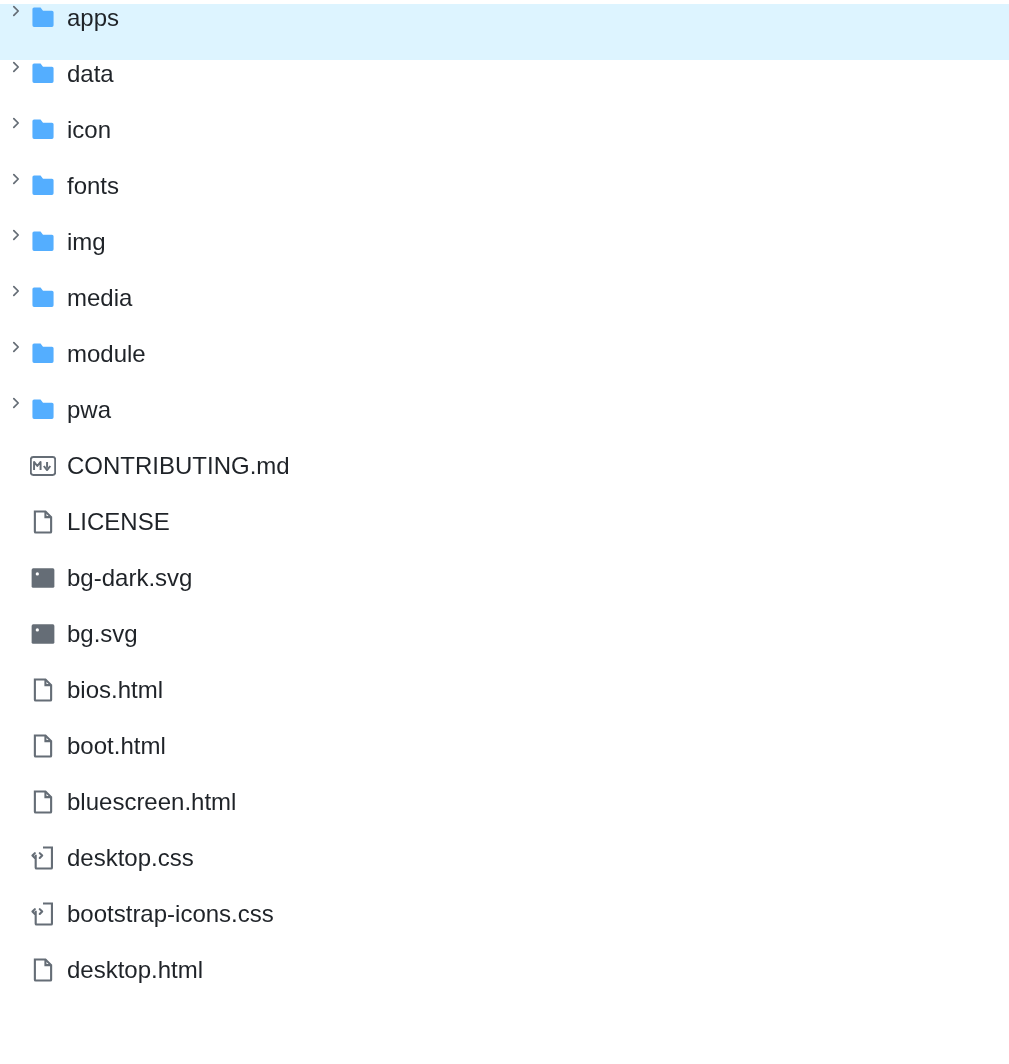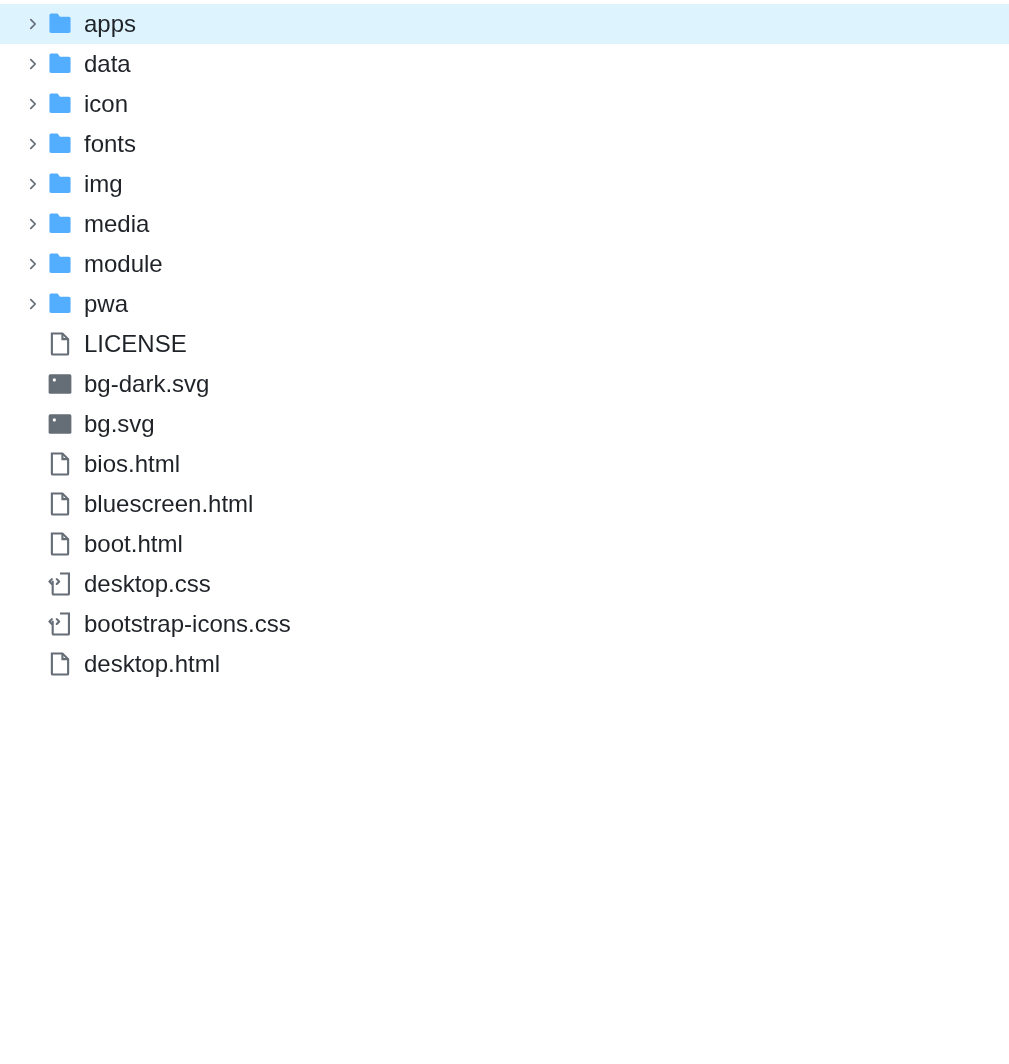--- a/index.html
+++ b/index.html
@@ -6,23 +6,23 @@
 body {
   font-family: -apple-system, BlinkMacSystemFont, "Segoe UI", Helvetica, Arial, sans-serif;
   font-size: 24px;
   color: #1f2328;
   background: #ffffff;
   width: 1009px;
 }
 .tree { padding-top: 4px; }
 .row {
   display: flex;
-  align-items: center;
-  height: 40px;
-  padding-left: 24px;
+  align-items: flex-start;
+  height: 56px;
+  padding-left: 7px;
   cursor: pointer;
 }
 .row.selected { background: #ddf4ff; }
 .chevron {
   width: 18px;
   display: flex;
   align-items: center;
   justify-content: center;
   color: #656d76;
   flex-shrink: 0;
@@ -149,20 +149,31 @@
       <span class="ico">
         <svg viewBox="0 0 16 16">
           <path fill="#54aeff" d="M1.5 2.5A1 1 0 0 1 2.5 1.5h4l1.5 2h5.5a1 1 0 0 1 1 1v8a1 1 0 0 1-1 1h-11a1 1 0 0 1-1-1v-10z"></path>
         </svg>
       </span>
       <span class="label">pwa</span>
     </div>
     <div class="row">
       <span class="spacer"></span>
       <span class="ico">
+        <svg viewBox="0 0 16 12">
+          <rect x="0.5" y="0.5" width="15" height="11" rx="1.5" fill="none" stroke="#656d76" stroke-width="1.2"></rect>
+          <path d="M2.5 8.5V3.5L4.5 6L6.5 3.5V8.5" stroke="#656d76" stroke-width="1.2" fill="none" stroke-linejoin="round"></path>
+          <path d="M10.5 3.5V7M8.5 6L10.5 8.5L12.5 6" stroke="#656d76" stroke-width="1.2" fill="none" stroke-linejoin="round"></path>
+        </svg>
+      </span>
+      <span class="label">CONTRIBUTING.md</span>
+    </div>
+    <div class="row">
+      <span class="spacer"></span>
+      <span class="ico">
         <svg viewBox="0 0 16 16" fill="none" stroke="#656d76" stroke-width="1.3">
           <path d="M3 1.5h6.5L13 5v9a.5.5 0 0 1-.5.5h-9A.5.5 0 0 1 3 14V1.5z"></path>
           <path d="M9.5 1.5V5H13"></path>
         </svg>
       </span>
       <span class="label">LICENSE</span>
     </div>
     <div class="row">
       <span class="spacer"></span>
       <span class="ico">
@@ -194,31 +205,31 @@
       <span class="label">bios.html</span>
     </div>
     <div class="row">
       <span class="spacer"></span>
       <span class="ico">
         <svg viewBox="0 0 16 16" fill="none" stroke="#656d76" stroke-width="1.3">
           <path d="M3 1.5h6.5L13 5v9a.5.5 0 0 1-.5.5h-9A.5.5 0 0 1 3 14V1.5z"></path>
           <path d="M9.5 1.5V5H13"></path>
         </svg>
       </span>
+      <span class="label">boot.html</span>
+    </div>
+    <div class="row">
+      <span class="spacer"></span>
+      <span class="ico">
+        <svg viewBox="0 0 16 16" fill="none" stroke="#656d76" stroke-width="1.3">
+          <path d="M3 1.5h6.5L13 5v9a.5.5 0 0 1-.5.5h-9A.5.5 0 0 1 3 14V1.5z"></path>
+          <path d="M9.5 1.5V5H13"></path>
+        </svg>
+      </span>
       <span class="label">bluescreen.html</span>
-    </div>
-    <div class="row">
-      <span class="spacer"></span>
-      <span class="ico">
-        <svg viewBox="0 0 16 16" fill="none" stroke="#656d76" stroke-width="1.3">
-          <path d="M3 1.5h6.5L13 5v9a.5.5 0 0 1-.5.5h-9A.5.5 0 0 1 3 14V1.5z"></path>
-          <path d="M9.5 1.5V5H13"></path>
-        </svg>
-      </span>
-      <span class="label">boot.html</span>
     </div>
     <div class="row">
       <span class="spacer"></span>
       <span class="ico">
         <svg viewBox="0 0 16 16" fill="none" stroke="#656d76" stroke-width="1.3">
           <path d="M8 1.5h5.5V14a.5.5 0 0 1-.5.5h-9A.5.5 0 0 1 3.5 14V6"></path>
           <path d="M3 5l-1.5 1.5L3 8M6 5l1.5 1.5L6 8" stroke-linecap="round" stroke-linejoin="round"></path>
         </svg>
       </span>
       <span class="label">desktop.css</span>

